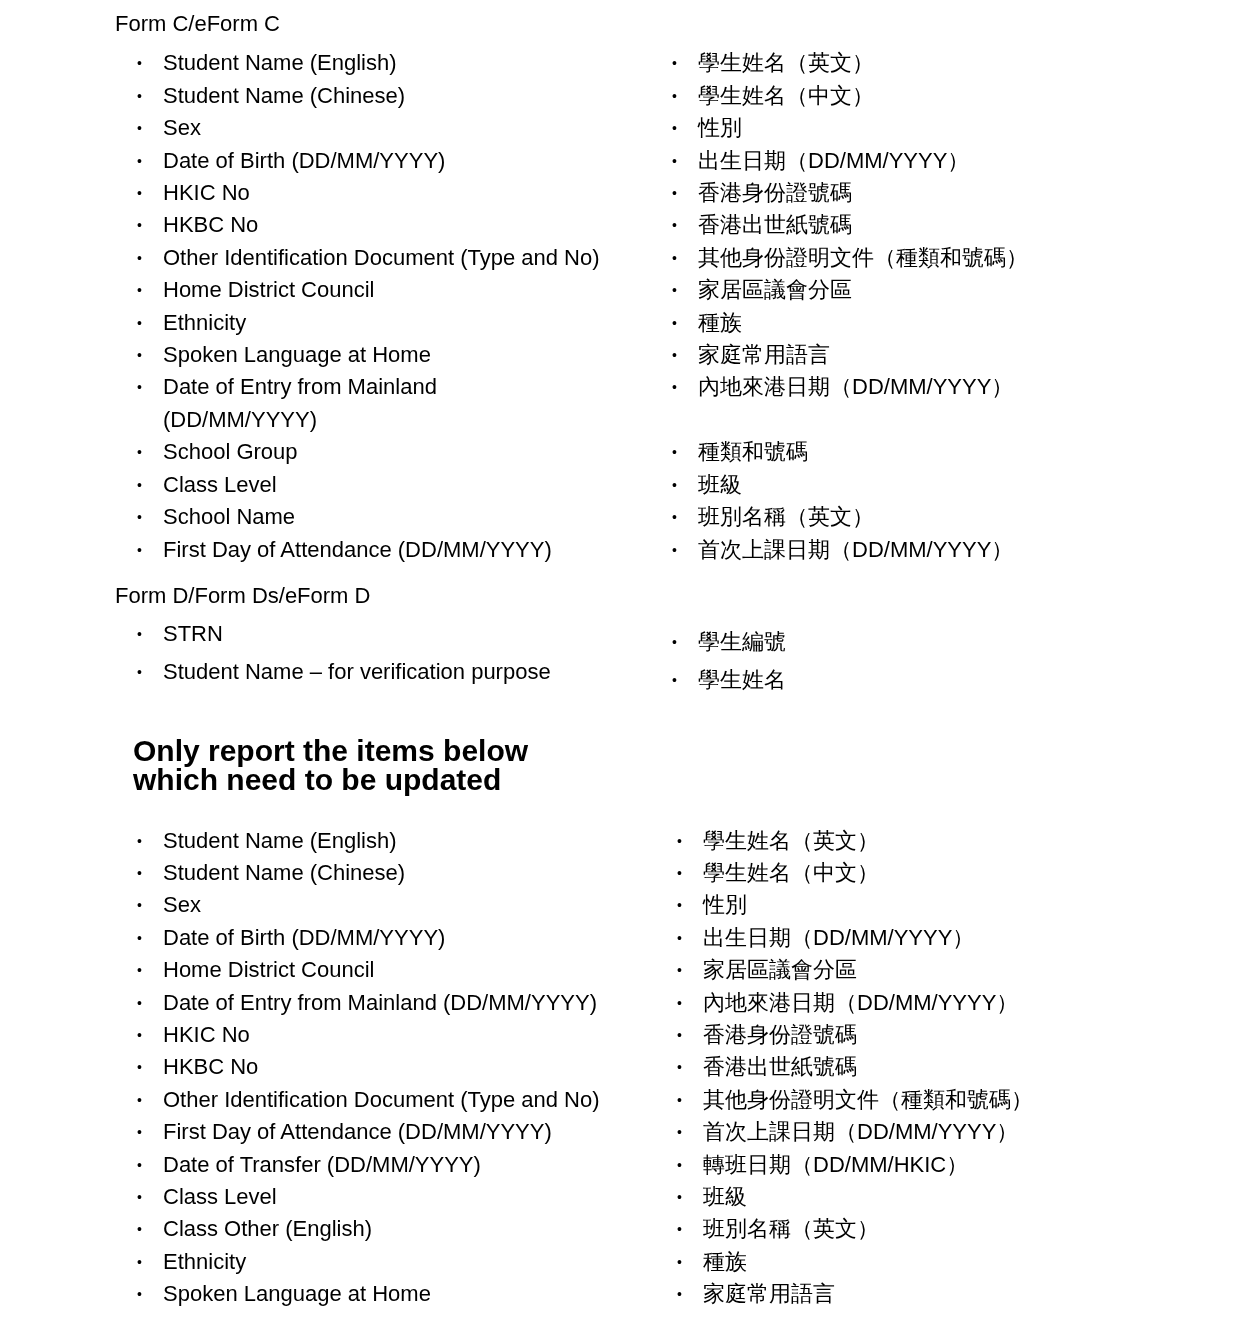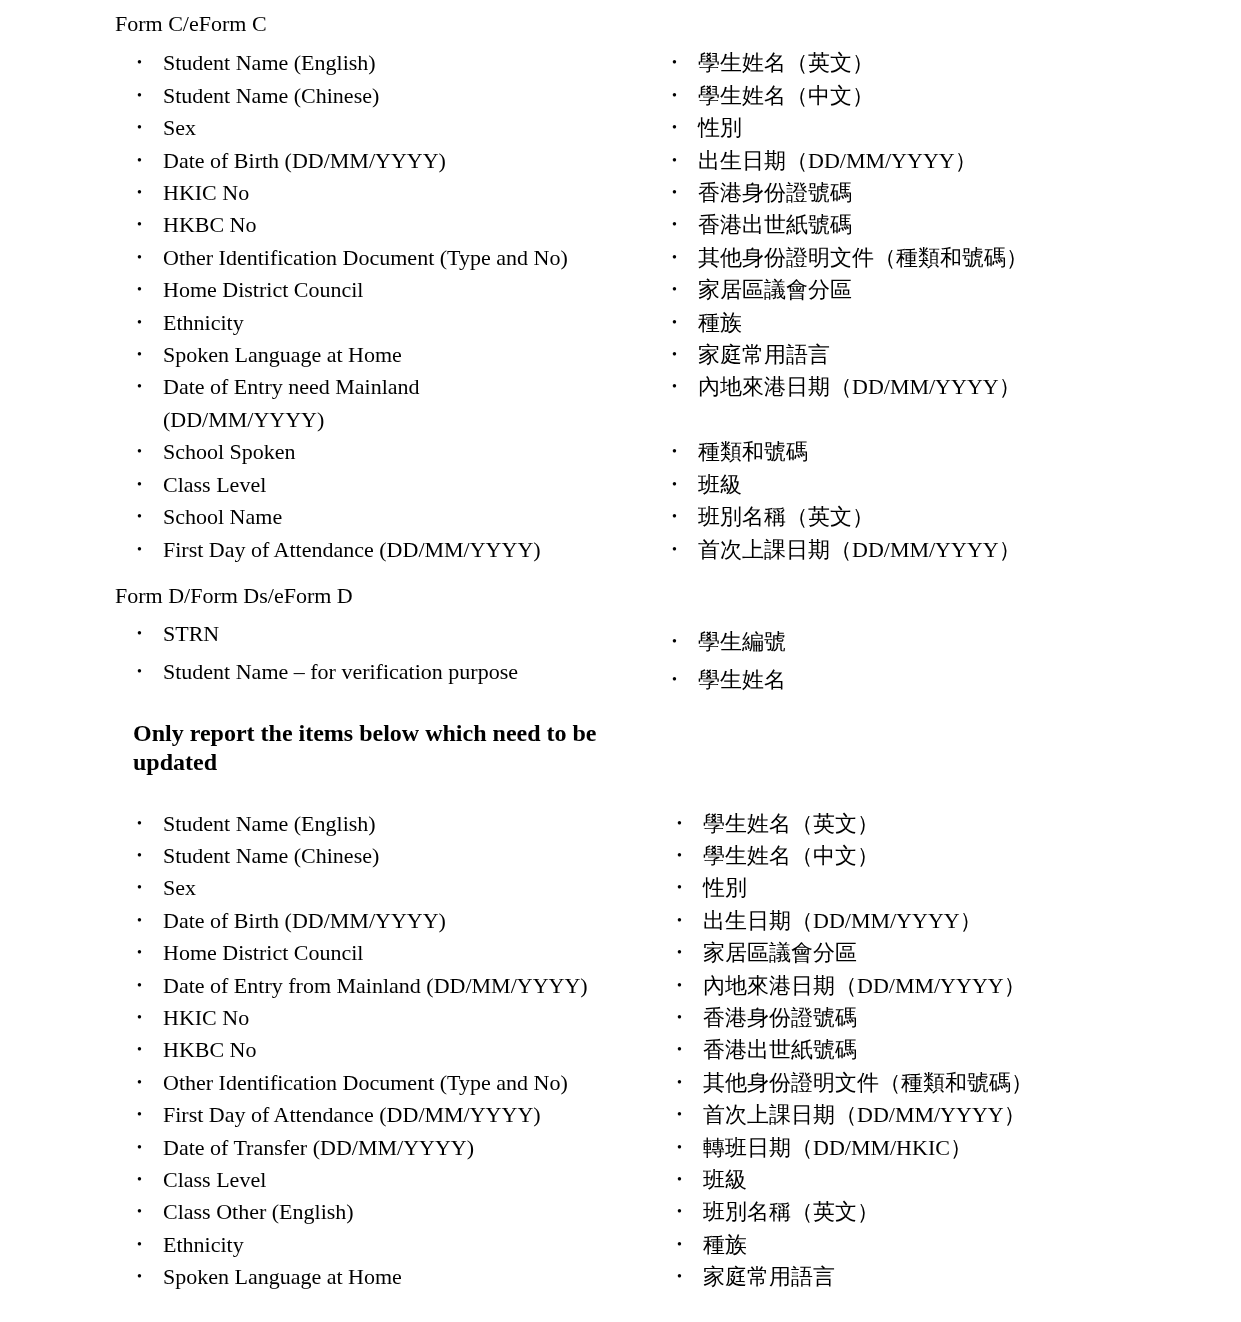--- a/index.html
+++ b/index.html
@@ -1,21 +1,21 @@
 <!DOCTYPE html>
 <html><head>
 <meta charset="utf-8">
 <style>
   * { margin:0; padding:0; box-sizing:border-box; }
   html,body { background:#ffffff; }
   .page {
     position:relative;
     width:1241px; height:1322px;
     background:#ffffff; color:#000000;
-    font-family:Liberation Serif, serif;
+    font-family:Liberation Sans, sans-serif;
     font-size:22px;
     padding:8px 40px 0 115px;
     overflow:hidden;
   }
   .section-title { line-height:32.4px; font-size:22px; }
   .rows { margin-top:7px; }
   .row { display:grid; grid-template-columns:553px 1fr; }
   .cell { display:flex; align-items:flex-start; }
   .cell.en { padding-left:22px; }
   .cell.zh { padding-left:4px; }
@@ -28,22 +28,22 @@
   
   .section.form-d { margin-top:14px; }
   .section.form-d .rows { margin-top:6px; }
   .section.form-d .row { margin-bottom:5.6px; }
   .section.form-d .cell.zh { position:relative; top:8px; }
 
   
   .section.update { margin-top:30px; }
   .heading-row { display:grid; grid-template-columns:553px 1fr; }
   .heading-en {
-    font-weight:bold; font-size:24px; line-height:29.4px;
-    max-width:500px; padding-left:18px;
+    font-weight:bold; font-size:30px; line-height:29.4px;
+    max-width:500px; padding-left:18px;margin-top:17px;
   }
   .heading-zh {
     font-weight:bold; font-size:21px; line-height:29.4px;
     padding-left:2px; padding-top:3px;
     letter-spacing:2px;
   }
   .section.update .rows { margin-top:30px; }
   .section.update .cell.zh { padding-left:9px; }
 </style>
 </head>
@@ -150,32 +150,32 @@
             <span class="text">Spoken Language at Home</span>
           </div>
           <div class="cell zh">
             <span class="bullet">•</span>
             <span class="text">家庭常用語言</span>
           </div>
         </div>
         <div class="row">
           <div class="cell en">
             <span class="bullet">•</span>
-            <span class="text">Date of Entry need Mainland
+            <span class="text">Date of Entry from Mainland
 (DD/MM/YYYY)</span>
           </div>
           <div class="cell zh">
             <span class="bullet">•</span>
             <span class="text">內地來港日期（DD/MM/YYYY）</span>
           </div>
         </div>
         <div class="row">
           <div class="cell en">
             <span class="bullet">•</span>
-            <span class="text">School Spoken</span>
+            <span class="text">School Group</span>
           </div>
           <div class="cell zh">
             <span class="bullet">•</span>
             <span class="text">種類和號碼</span>
           </div>
         </div>
         <div class="row">
           <div class="cell en">
             <span class="bullet">•</span>
             <span class="text">Class Level</span>

